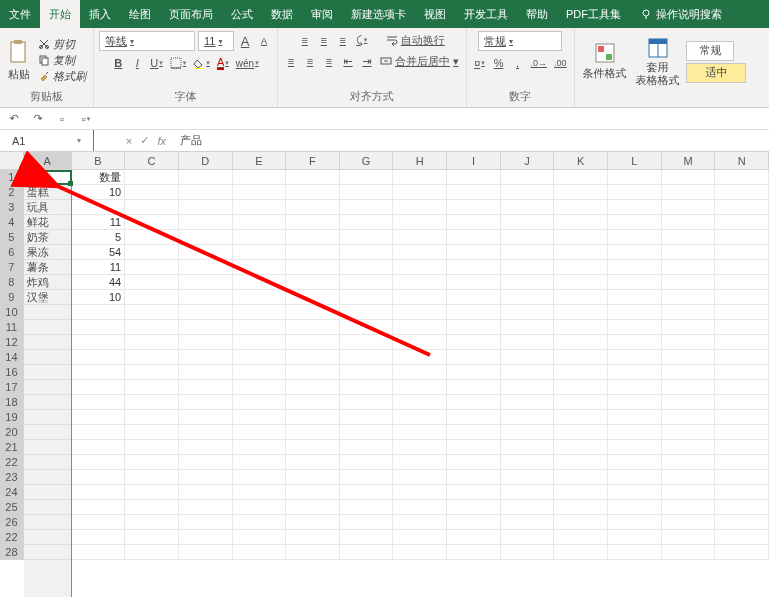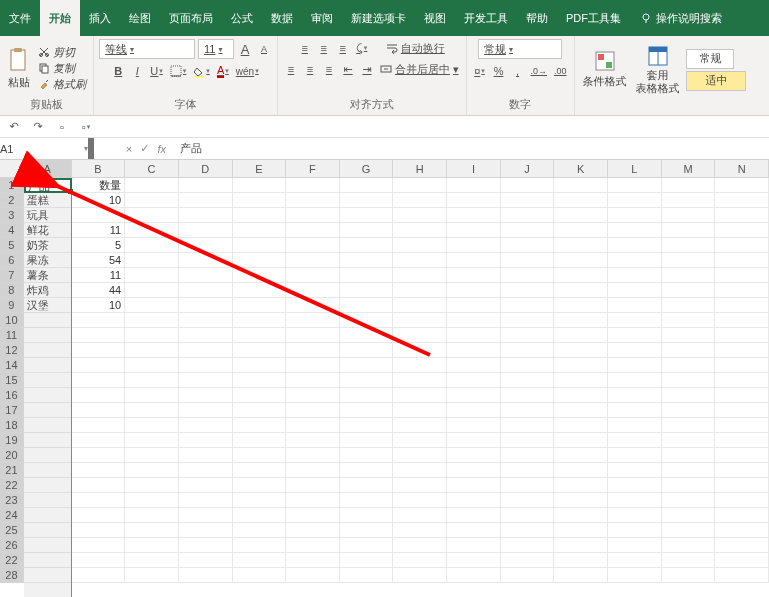--- a/index.html
+++ b/index.html
@@ -1,21 +1,21 @@
 <!DOCTYPE html>
 <html><head>
 <meta charset="utf-8">
 <style>
 * { box-sizing: border-box; margin: 0; padding: 0; font-family: "Microsoft YaHei", sans-serif; }
 body { width: 769px; height: 597px; overflow: hidden; background: #fff; position: relative; }
 
 
-.menubar { display: flex; height: 36px; background: #217346; color: #fff; font-size: 11px; align-items: stretch; }
+.menubar { display: flex; height: 28px; background: #217346; color: #fff; font-size: 11px; align-items: stretch; }
 .menubar .tab { padding: 0 9px; display: flex; align-items: center; cursor: pointer; }
-.menubar .tab.active { background: #f3f2f1; color: #217346; font-weight: bold; }
+.menubar .tab.active { background: #f3f2f1; color: #217346; }
 .menubar .tell { display: flex; align-items: center; padding-left: 10px; gap: 4px; }
 
 
 .ribbon { background: #f3f2f1; height: 80px; display: flex; border-bottom: 1px solid #d0d0d0; }
 .group { border-right: 1px solid #e1dfdd; display: flex; flex-direction: column; align-items: center; justify-content: space-between; padding: 3px 5px 0; font-size: 11px; color: #555; }
 .group .body { flex: 1; display: flex; align-items: center; gap: 3px; }
 .group .label { font-size: 11px; color: #666; padding-bottom: 3px; }
 
 .big-btn { display: flex; flex-direction: column; align-items: center; gap: 2px; padding: 2px 3px; cursor: pointer; color: #444; font-size: 11px; }
 .icon { display: inline-flex; align-items: center; justify-content: center; }
@@ -28,21 +28,21 @@
 .combo { display: inline-flex; align-items: center; border: 1px solid #c8c6c4; background: #fff; font-size: 11px; height: 20px; padding: 0 3px 0 5px; color: #444; }
 .combo .caret { margin-left: 3px; font-size: 8px; color: #666; }
 .btn { display: inline-flex; align-items: center; justify-content: center; height: 18px; min-width: 16px; padding: 0 2px; cursor: pointer; color: #555; font-size: 11px; }
 .btn .caret { font-size: 7px; margin-left: 1px; color: #777; }
 
 
 .qat { height: 22px; background: #fff; border-bottom: 1px solid #e1dfdd; display: flex; align-items: center; gap: 8px; padding-left: 6px; color: #888; font-size: 11px; }
 
 
 .fbar { height: 22px; border-bottom: 1px solid #d0d0d0; display: flex; align-items: stretch; font-size: 11px; }
-.namebox { width: 94px; border-right: 6px solid #737373; display: flex; align-items: center; padding: 0 0; color: #444; justify-content: space-between; }
+.namebox { width: 94px; border-right: 1px solid #737373; display: flex; align-items: center; padding: 0 12px; color: #444; justify-content: space-between; }
 .namebox .caret { font-size: 8px; color: #888; }
 .fx { width: 80px; display: flex; align-items: center; justify-content: flex-end; gap: 8px; padding-right: 8px; color: #888; }
 .fx span { cursor: pointer; }
 .formula-input { flex: 1; display: flex; align-items: center; padding-left: 6px; color: #444; }
 
 
 .grid { position: relative; }
 .colheads { display: flex; height: 18px; font-size: 11px; color: #555; }
 .corner { width: 24px; border-right: 1px solid #d4d4d4; border-bottom: 1px solid #d4d4d4; background: #f0f0f0; cursor: pointer; }
 .ch { border-right: 1px solid #d4d4d4; border-bottom: 1px solid #d4d4d4; background: #f0f0f0; text-align: center; line-height: 18px; }
@@ -588,37 +588,20 @@
         <div class="td def"></div>
         <div class="td def"></div>
         <div class="td def"></div>
         <div class="td def"></div>
         <div class="td def"></div>
         <div class="td def"></div>
         <div class="td def"></div>
         <div class="td def"></div>
       </div>
       <div class="tr">
-        <div class="rh sel">15</div>
-        <div class="td a"></div>
-        <div class="td b"></div>
-        <div class="td def"></div>
-        <div class="td def"></div>
-        <div class="td def"></div>
-        <div class="td def"></div>
-        <div class="td def"></div>
-        <div class="td def"></div>
-        <div class="td def"></div>
-        <div class="td def"></div>
-        <div class="td def"></div>
-        <div class="td def"></div>
-        <div class="td def"></div>
-        <div class="td def"></div>
-      </div>
-      <div class="tr">
         <div class="rh sel">16</div>
         <div class="td a"></div>
         <div class="td b"></div>
         <div class="td def"></div>
         <div class="td def"></div>
         <div class="td def"></div>
         <div class="td def"></div>
         <div class="td def"></div>
         <div class="td def"></div>
         <div class="td def"></div>

